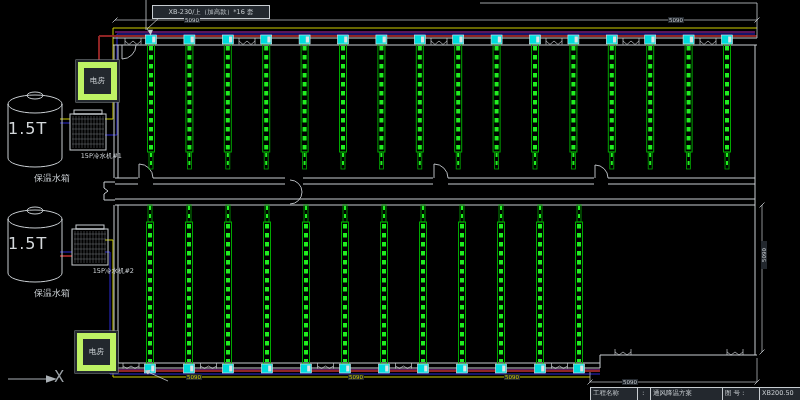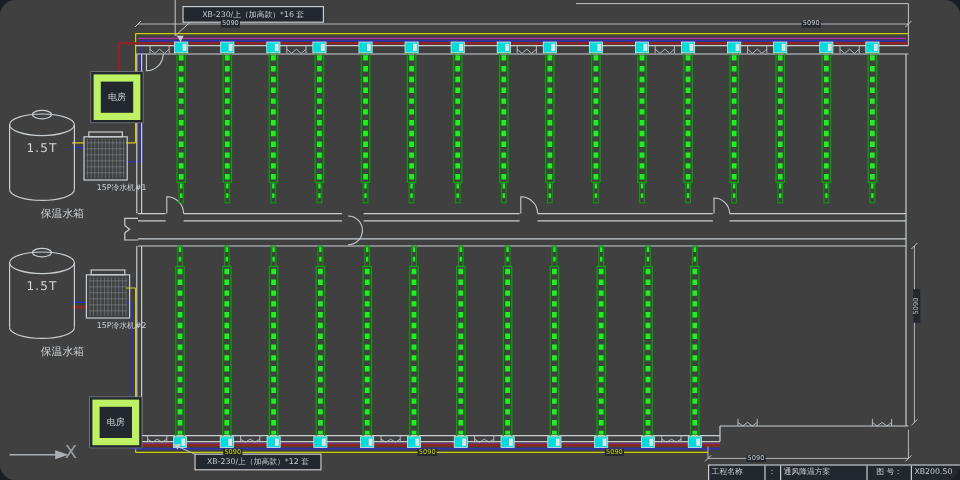--- a/index.html
+++ b/index.html
@@ -3,37 +3,37 @@
 <meta charset="utf-8">
 <style>
   html,body{margin:0;padding:0;background:#1a1e23;}
   .canvas{position:relative;width:800px;height:400px;overflow:hidden;
           font-family:"DejaVu Sans",sans-serif;color:#c8cdd1;}
   svg{position:absolute;left:0;top:0;}
   .label-box{position:absolute;border:1px solid #c8cdd1;background:#23282e;
              font-size:6.5px;line-height:10px;text-align:center;white-space:nowrap;
              display:flex;align-items:center;justify-content:center;padding:0 2px;}
   .cn-label{position:absolute;text-align:right;white-space:nowrap;color:#ced3d7;}
-  .tank-cap{position:absolute;font-size:10px;letter-spacing:1px;color:#d4d8db;text-align:center;}
+  .tank-cap{position:absolute;font-size:16px;letter-spacing:1px;color:#d4d8db;text-align:left;}
   .power-box{position:absolute;border:6px solid #bef264;box-shadow:0 0 0 2px #23282e,0 0 0 2.6px #7d8389;
              background:#23282e;display:flex;align-items:center;justify-content:center;
              font-size:7.5px;color:#ced3d7;}
   .dim-text{position:absolute;font-size:5.5px;line-height:6px;color:#c8cdd1;
             background:#23282e;padding:0 1px;white-space:nowrap;}
   .dim-yellow{color:#cfcf00;}
   .axis-label{position:absolute;font-size:15px;color:#9aa0a5;}
   .title-block{position:absolute;left:590px;top:387px;width:209px;height:13px;
                border:1px solid #c8cdd1;display:flex;background:#23282e;font-size:6.5px;line-height:11px;}
   .tb-cell{padding:0 2px;white-space:nowrap;overflow:hidden;}
   .tb-div{border-left:1px solid #c8cdd1;}
 </style>
 </head>
 <body>
 
-<div class="canvas" id="canvas" style="background: #404040; border-radius: 13px;">
+<div class="canvas" id="canvas" style="background: #000000;">
 
   <svg id="linework" width="800" height="400" viewBox="0 0 800 400">
       <g>
         <path d="M60,119 H70 M105,119 H113 M113,119 V28 M113,28 H757 M105,240 H113 M113,240 V377 M113,377 H590" fill="none" stroke="#cfcf00" stroke-width="1"></path>
         <path d="M115,32 H755 M115,370 H600" fill="none" stroke="#b02ab0" stroke-width="1"></path>
         <path d="M60,123 H70 M105,135 H117 M117,135 V34 M117,34 H755 M60,252 H72 M105,252 H110 M110,252 V374 M110,374 H600" fill="none" stroke="#2a2ad4" stroke-width="1"></path>
         <path d="M99,36 H757 M99,36 V62 M107,371 H600 M107,345 V371 M60,256 H72" fill="none" stroke="#8f2424" stroke-width="2"></path>
       </g>
       <g>
         <path d="M113,38 H757 M113,45 H757" fill="none" stroke="#c8cdd1" stroke-width="1"></path>
@@ -308,43 +308,42 @@
         <path d="M168,381 L148,372" fill="none" stroke="#c8cdd1" stroke-width="0.8"></path>
         <polygon points="144.5,370.5 151,369.8 148,374.5" fill="#c8cdd1"></polygon>
       </g>
       <g>
         <line x1="8" y1="379" x2="48" y2="379" stroke="#aab0b5" stroke-width="1.2"></line>
         <polygon points="57,379 46,375.2 46,382.8" fill="#aab0b5"></polygon>
       </g>
     </svg>
 
   <div class="label-box" style="left:152px;top:5px;width:112px;height:12px;">XB-230/上（加高款）*16 套</div>
-  <div class="label-box" style="left:162px;top:378px;width:100px;height:12px;">XB-230/上（加高款）*12 套</div>
 
   <div class="tank-cap" style="left:8px;top:119px;width:54px;">1.5T</div>
   <div class="cn-label" style="left:0px;top:172px;width:70px;font-size:9px;">保温水箱</div>
   <div class="tank-cap" style="left:8px;top:234px;width:54px;">1.5T</div>
   <div class="cn-label" style="left:0px;top:287px;width:70px;font-size:9px;">保温水箱</div>
 
   <div class="cn-label" style="left:56px;top:152px;width:66px;font-size:6.5px;">15P冷水机#1</div>
-  <div class="cn-label" style="left:56px;top:267px;width:66px;font-size:6.5px;">15P冷水机#2</div>
+  <div class="cn-label" style="left:68px;top:267px;width:66px;font-size:6.5px;">15P冷水机#2</div>
 
   <div class="power-box" style="left:78px;top:62px;width:27px;height:26px;">电房</div>
   <div class="power-box" style="left:77px;top:333px;width:27px;height:26px;">电房</div>
 
   <div class="dim-text" style="left:184px;top:17px;">5090</div>
   <div class="dim-text" style="left:668px;top:17px;">5090</div>
   <div class="dim-text dim-yellow" style="left:186px;top:374px;">5090</div>
   <div class="dim-text dim-yellow" style="left:348px;top:374px;">5090</div>
   <div class="dim-text dim-yellow" style="left:504px;top:374px;">5090</div>
   <div class="dim-text" style="left:622px;top:379px;">5090</div>
   <div class="dim-text" style="left:750px;top:252px;width:26px;text-align:center;transform:rotate(-90deg);">5090</div>
 
   <div class="axis-label" style="left:54px;top:368px;">X</div>
 
   <div class="title-block">
     <div class="tb-cell" style="width:42px;">工程名称</div>
     <div class="tb-cell tb-div" style="width:8px;">：</div>
     <div class="tb-cell tb-div" style="flex:1;">通风降温方案</div>
-    <div class="tb-cell tb-div" style="width:32px;text-align:center;">图  号：</div>
+    <div class="tb-cell tb-div" style="width:32px;">图  号：</div>
     <div class="tb-cell tb-div" style="width:36px;">XB200.50</div>
   </div>
 </div>
 
 </body></html>

